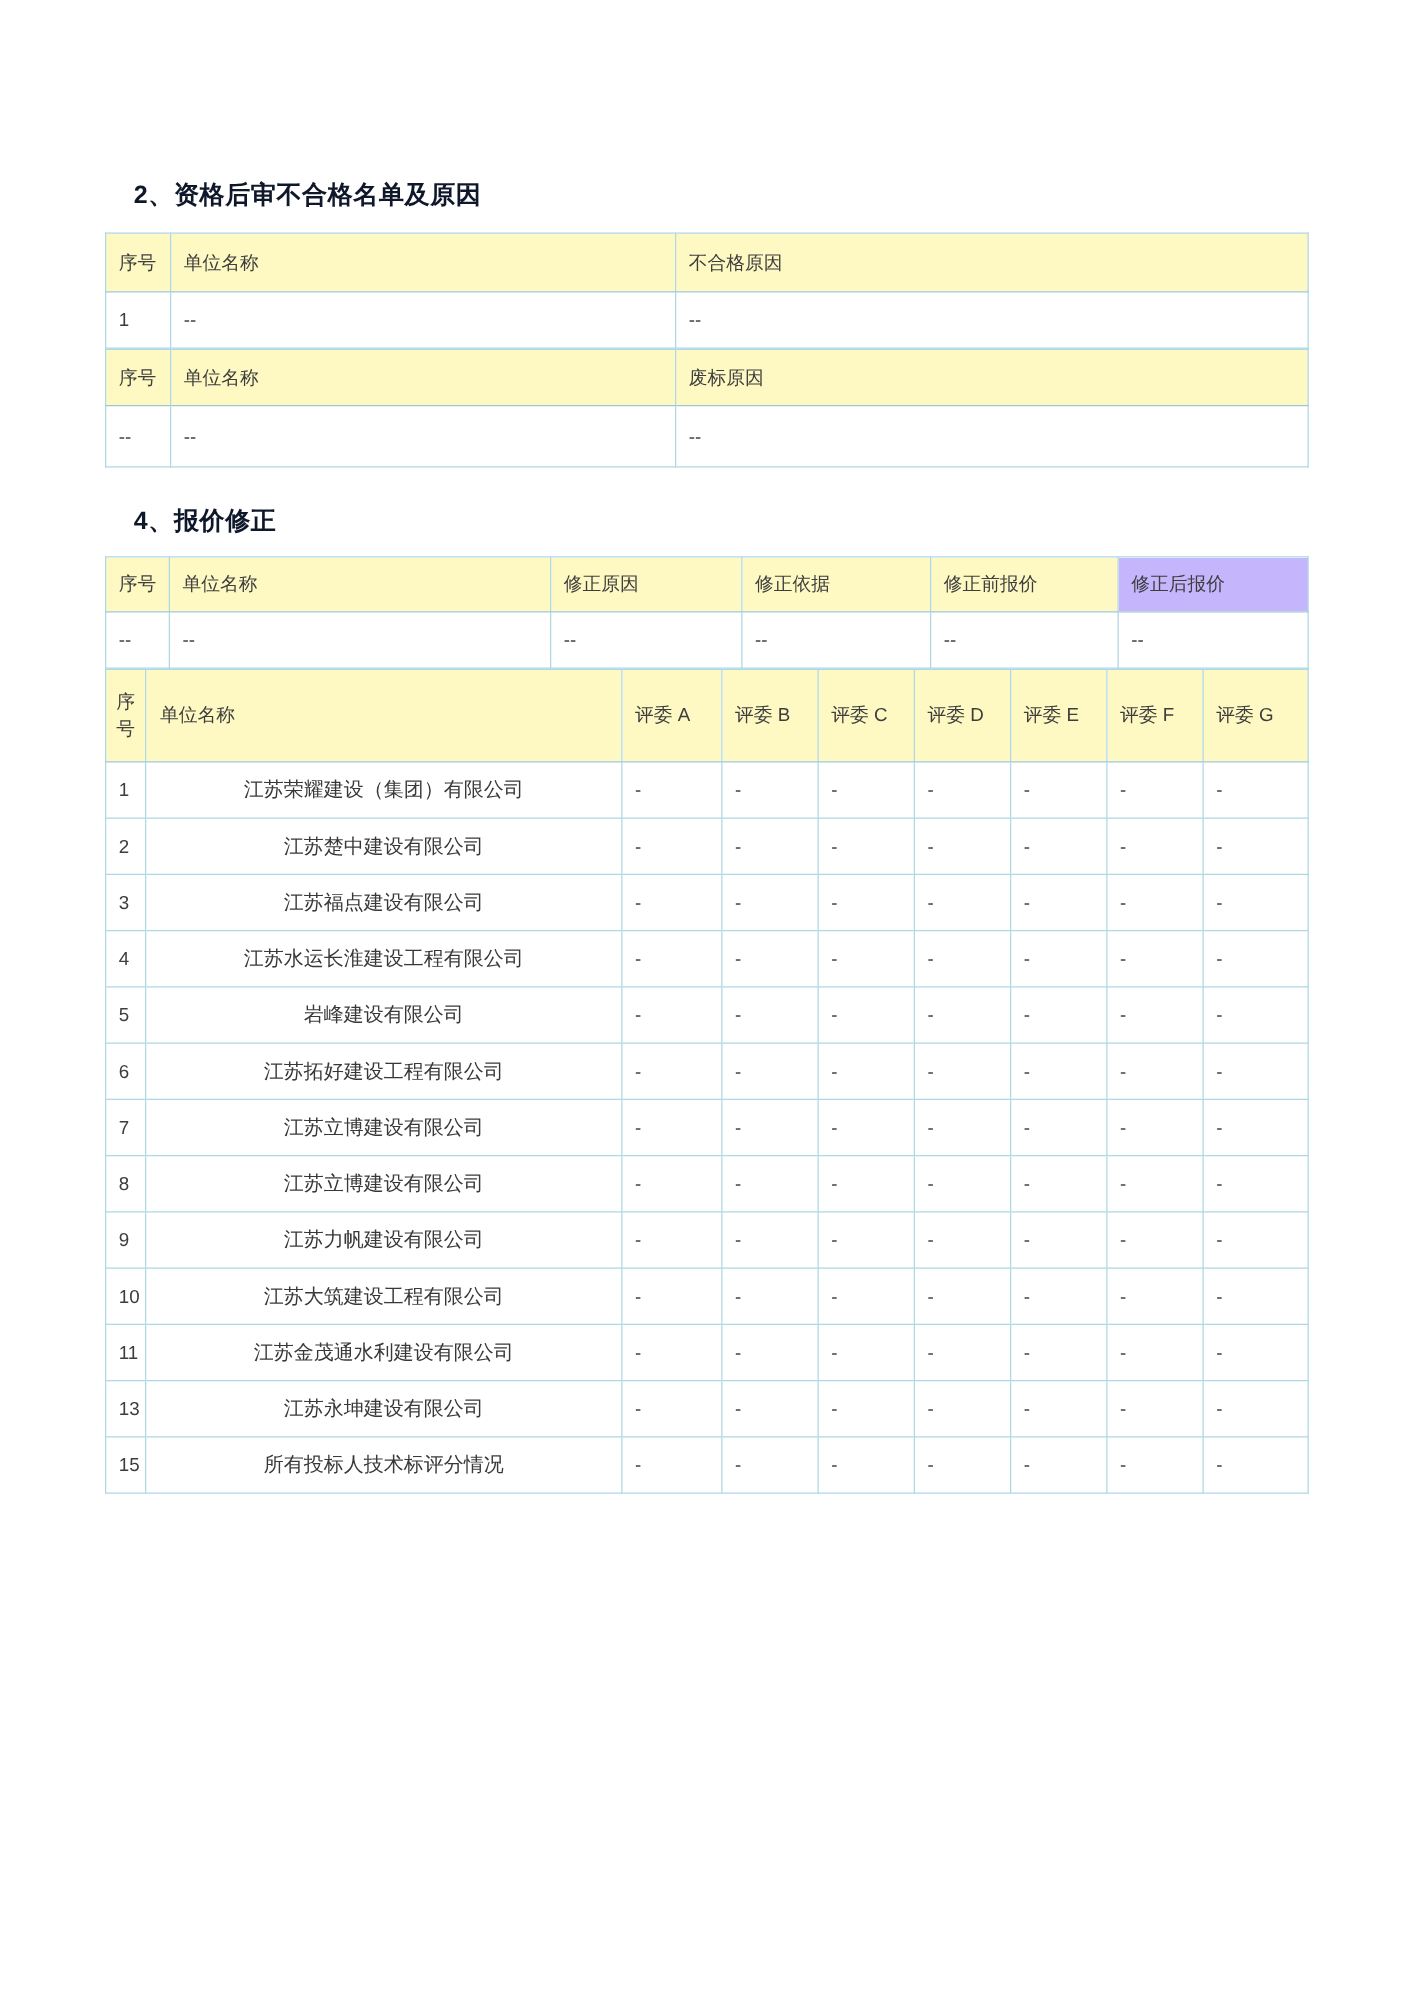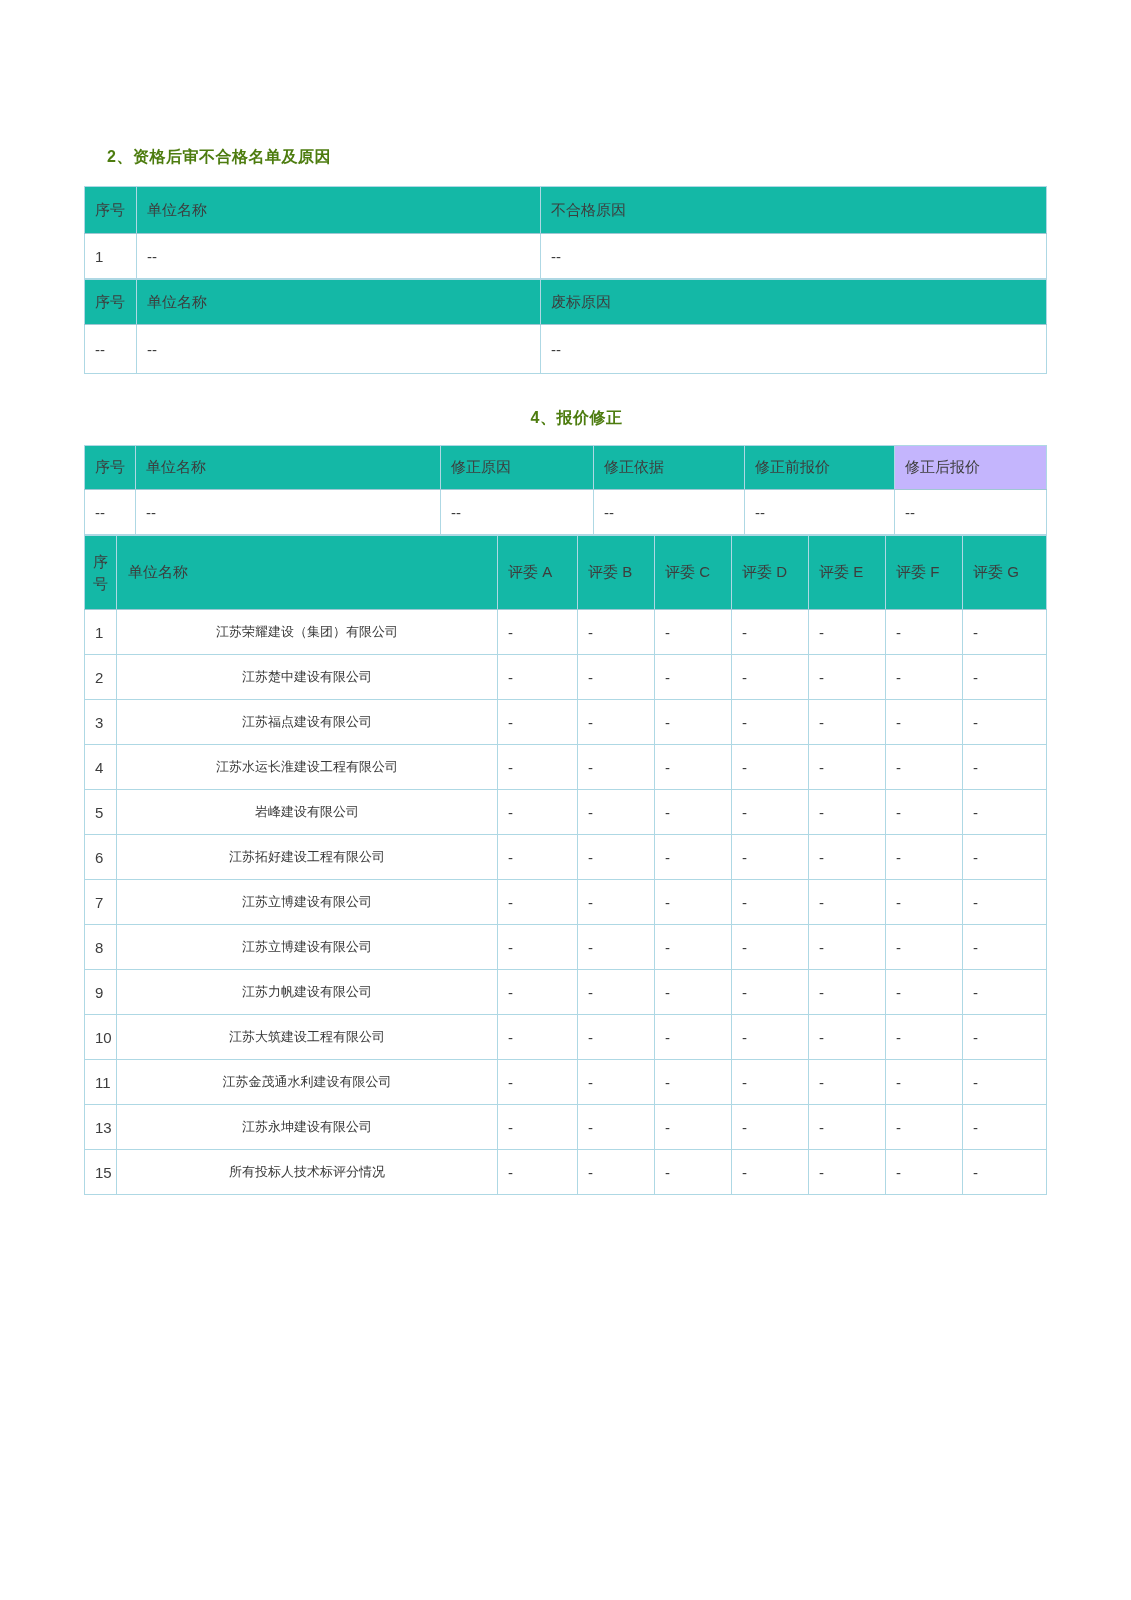--- a/index.html
+++ b/index.html
@@ -13,50 +13,50 @@
     overflow: hidden;
     font-family: "Liberation Sans", sans-serif;
     -webkit-font-smoothing: antialiased;
   }
   .content {
     margin-left: 84px;
     width: 962px;
   }
   .section-heading {
     font-family: "Liberation Sans", "DejaVu Sans", sans-serif;
-    font-size: 16px;
+    font-size: 20px;
     font-weight: 700;
-    color: #4d7c0f;
+    color: #0f172a;
     line-height: 21px;
     letter-spacing: 0.5px;
   }
   #h2 { margin: 146px 0 19px 23px; }
   #h3 { margin:  18px 0 21px 23px; }
-  #h4 { margin:  33px 0 17px 23px; text-align: center; }
+  #h4 { margin:  33px 0 17px 23px; }
   #h5 { margin:  19px 0 19px 23px; }
 
   table.tbl {
     border-collapse: collapse;
     table-layout: fixed;
     width: 962px;
     font-family: "Liberation Sans", "DejaVu Sans", sans-serif;
     font-size: 15px;
     color: #3d3d3d;
   }
   .tbl th, .tbl td {
     border: 1px solid #aed8e4;
     padding: 0 10px;
     font-weight: 400;
     text-align: left;
     vertical-align: middle;
     overflow: hidden;
     white-space: normal;
   }
   .tbl thead th {
-    background: #14b8a6;
+    background: #fef9c3;
     border-bottom-color: #9fc7d3;
   }
   .tbl tbody td {
     background: #ffffff;
   }
 
   
   .t1 thead tr { height: 47px; }  .t1 tbody tr { height: 45px; }
   .t2 thead tr { height: 45px; }  .t2 tbody tr { height: 49px; }
   .t3 thead tr { height: 44px; }  .t3 tbody tr { height: 45px; }
@@ -64,21 +64,21 @@
 
   
   .t3 thead th:nth-child(6) { background: #c4b5fd; }
 
   
   .t5 thead th:first-child { text-align: center; padding: 0 4px; line-height: 22px; }
   .t5 td:nth-child(2), .t5 th:nth-child(2) { padding: 0 11px; }
   .t5 td:nth-child(2) {
     text-align: center;
     font-family: "Liberation Serif", "DejaVu Serif", serif;
-    font-size: 13px;
+    font-size: 16px;
     color: #383838;
   }
 </style>
 </head>
 <body>
 
 <main class="content">
 
   <h3 id="h2" class="section-heading">2、资格后审不合格名单及原因</h3>
   <table class="tbl t1">

